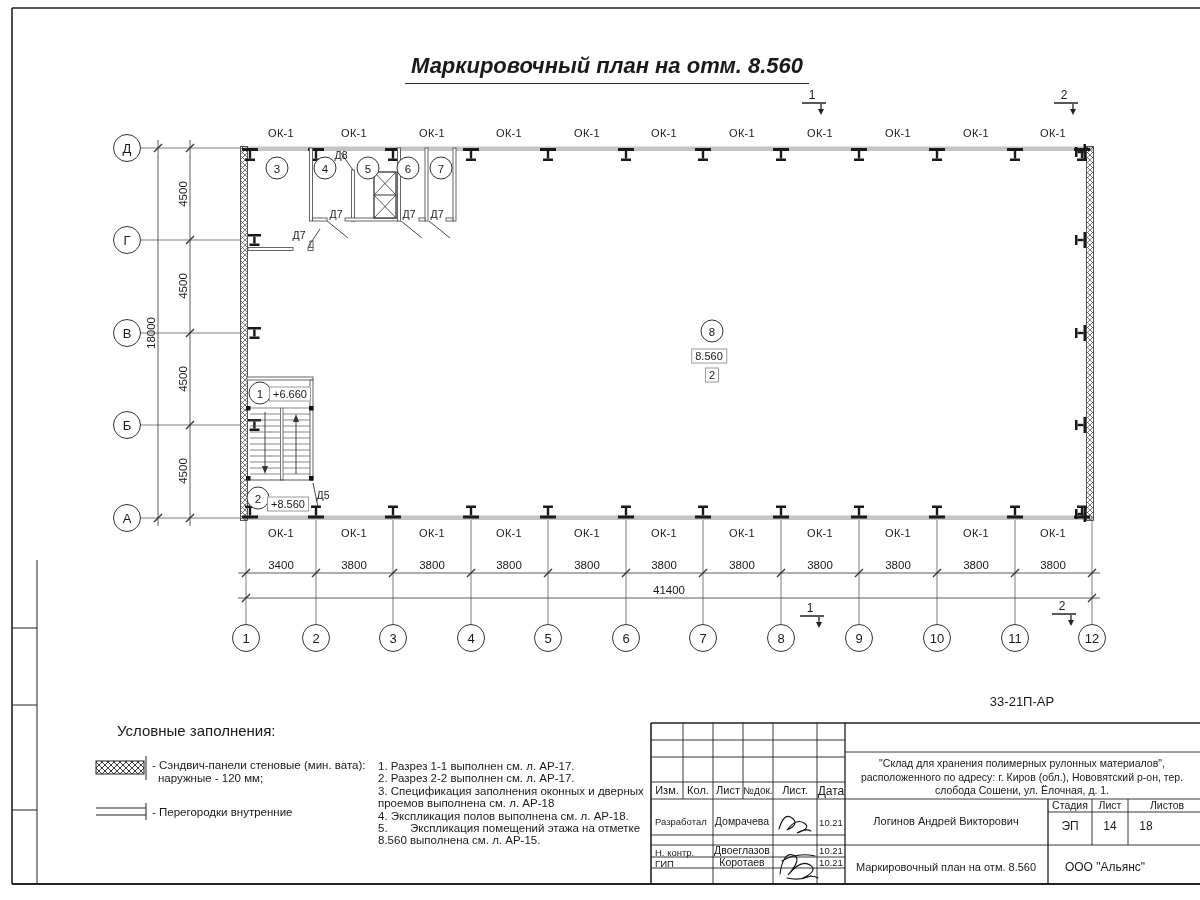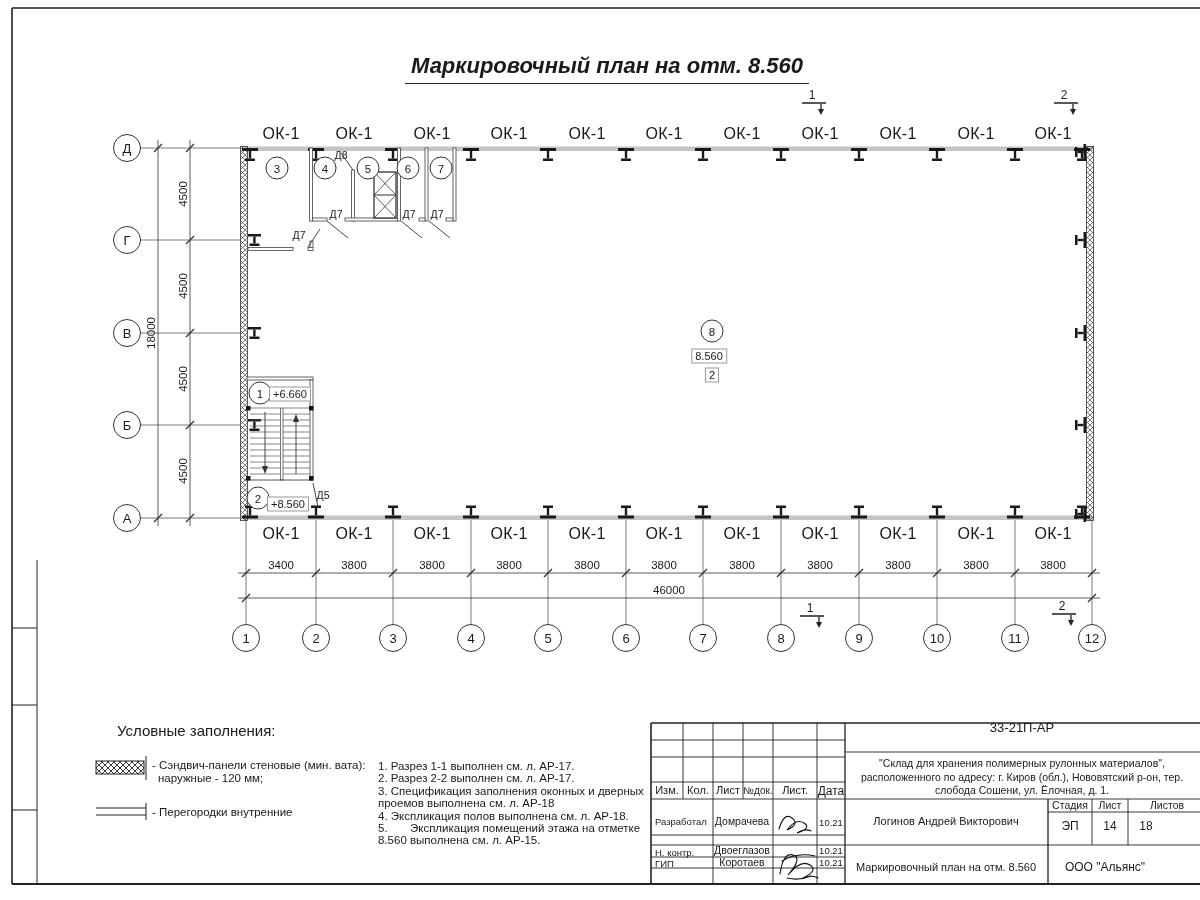--- a/index.html
+++ b/index.html
@@ -2,21 +2,21 @@
 <html><head>
 <meta charset="utf-8">
 <style>
   html,body{margin:0;padding:0;background:#fff;}
   .sheet{position:relative;width:1200px;height:900px;background:#fff;overflow:hidden;
          font-family:"Liberation Sans",sans-serif;color:#1a1a1a;}
   svg{position:absolute;left:0;top:0;}
   .c{position:absolute;transform:translate(-50%,-50%);white-space:pre;line-height:1.05;}
   .l{position:absolute;white-space:pre;line-height:1.18;}
   .rot{position:absolute;transform:translate(-50%,-50%) rotate(-90deg);white-space:pre;}
-  .ok{font-size:16px;letter-spacing:.3px;}
+  .ok{font-size:11px;letter-spacing:.3px;}
   .dim{font-size:11.5px;}
   .ax{position:absolute;transform:translate(-50%,-50%);width:26px;height:26px;border:1.1px solid #333;
       border-radius:50%;display:flex;align-items:center;justify-content:center;font-size:13px;background:#fff;}
   .rm{position:absolute;transform:translate(-50%,-50%);width:21px;height:21px;border:1px solid #333;
       border-radius:50%;display:flex;align-items:center;justify-content:center;font-size:11.5px;background:#fff;}
   .bx{position:absolute;transform:translate(-50%,-50%);border:1px solid #9a9a9a;background:#fff;
       font-size:11px;padding:0 3px;line-height:13px;white-space:pre;}
   .door{font-size:10.5px;}
   .sec{font-size:12px;}
   .ttl{position:absolute;left:607px;top:53px;transform:translateX(-50%);font-size:22px;font-weight:bold;
@@ -230,21 +230,21 @@
   <span class="c dim" style="left:354px;top:565px">3800</span>
   <span class="c dim" style="left:432px;top:565px">3800</span>
   <span class="c dim" style="left:509px;top:565px">3800</span>
   <span class="c dim" style="left:587px;top:565px">3800</span>
   <span class="c dim" style="left:664px;top:565px">3800</span>
   <span class="c dim" style="left:742px;top:565px">3800</span>
   <span class="c dim" style="left:820px;top:565px">3800</span>
   <span class="c dim" style="left:898px;top:565px">3800</span>
   <span class="c dim" style="left:976px;top:565px">3800</span>
   <span class="c dim" style="left:1053px;top:565px">3800</span>
-  <span class="c dim" style="left:669px;top:590px">46000</span>
+  <span class="c dim" style="left:669px;top:590px">41400</span>
 
   <span class="rot dim" style="left:183px;top:194px">4500</span>
   <span class="rot dim" style="left:183px;top:286px">4500</span>
   <span class="rot dim" style="left:183px;top:379px">4500</span>
   <span class="rot dim" style="left:183px;top:471px">4500</span>
   <span class="rot dim" style="left:151px;top:333px">18000</span>
 
   <div class="ax" style="left:246px;top:638px">1</div>
   <div class="ax" style="left:316px;top:638px">2</div>
   <div class="ax" style="left:393px;top:638px">3</div>
@@ -296,21 +296,21 @@
   <div class="l" style="left:152px;top:806px;font-size:11.5px">- Перегородки внутренние</div>
 
   <div class="l" style="left:378px;top:760px;font-size:11.5px">1. Разрез 1-1 выполнен см. л. АР-17.</div>
   <div class="l" style="left:378px;top:772px;font-size:11.5px">2. Разрез 2-2 выполнен см. л. АР-17.</div>
   <div class="l" style="left:378px;top:785px;font-size:11.5px">3. Спецификация заполнения оконных и дверных</div>
   <div class="l" style="left:378px;top:797px;font-size:11.5px">проемов выполнена см. л. АР-18</div>
   <div class="l" style="left:378px;top:810px;font-size:11.5px">4. Экспликация полов выполнена см. л. АР-18.</div>
   <div class="l" style="left:378px;top:822px;font-size:11.5px">5.       Экспликация помещений этажа на отметке</div>
   <div class="l" style="left:378px;top:834px;font-size:11.5px">8.560 выполнена см. л. АР-15.</div>
 
-  <span class="c" style="left:1022px;top:728px;font-size:13px">33-21П-АР</span>
+  <span class="c" style="left:1022px;top:702px;font-size:13px">33-21П-АР</span>
   <span class="c" style="left:1022px;top:764px;font-size:10.5px">"Склад для хранения полимерных рулонных материалов",</span>
   <span class="c" style="left:1022px;top:778px;font-size:10.5px">расположенного по адресу: г. Киров (обл.), Нововятский р-он, тер.</span>
   <span class="c" style="left:1022px;top:791px;font-size:10.5px">слобода Сошени, ул. Ёлочная, д. 1.</span>
 
   <span class="c" style="left:667px;top:791px;font-size:11px">Изм.</span>
   <span class="c" style="left:698px;top:791px;font-size:11px">Кол.</span>
   <span class="c" style="left:728px;top:791px;font-size:11px">Лист</span>
   <span class="c" style="left:758px;top:791px;font-size:10px">№док.</span>
   <span class="c" style="left:795px;top:791px;font-size:11px">Лист.</span>
   <span class="c" style="left:831px;top:791px;font-size:12px">Дата</span>

